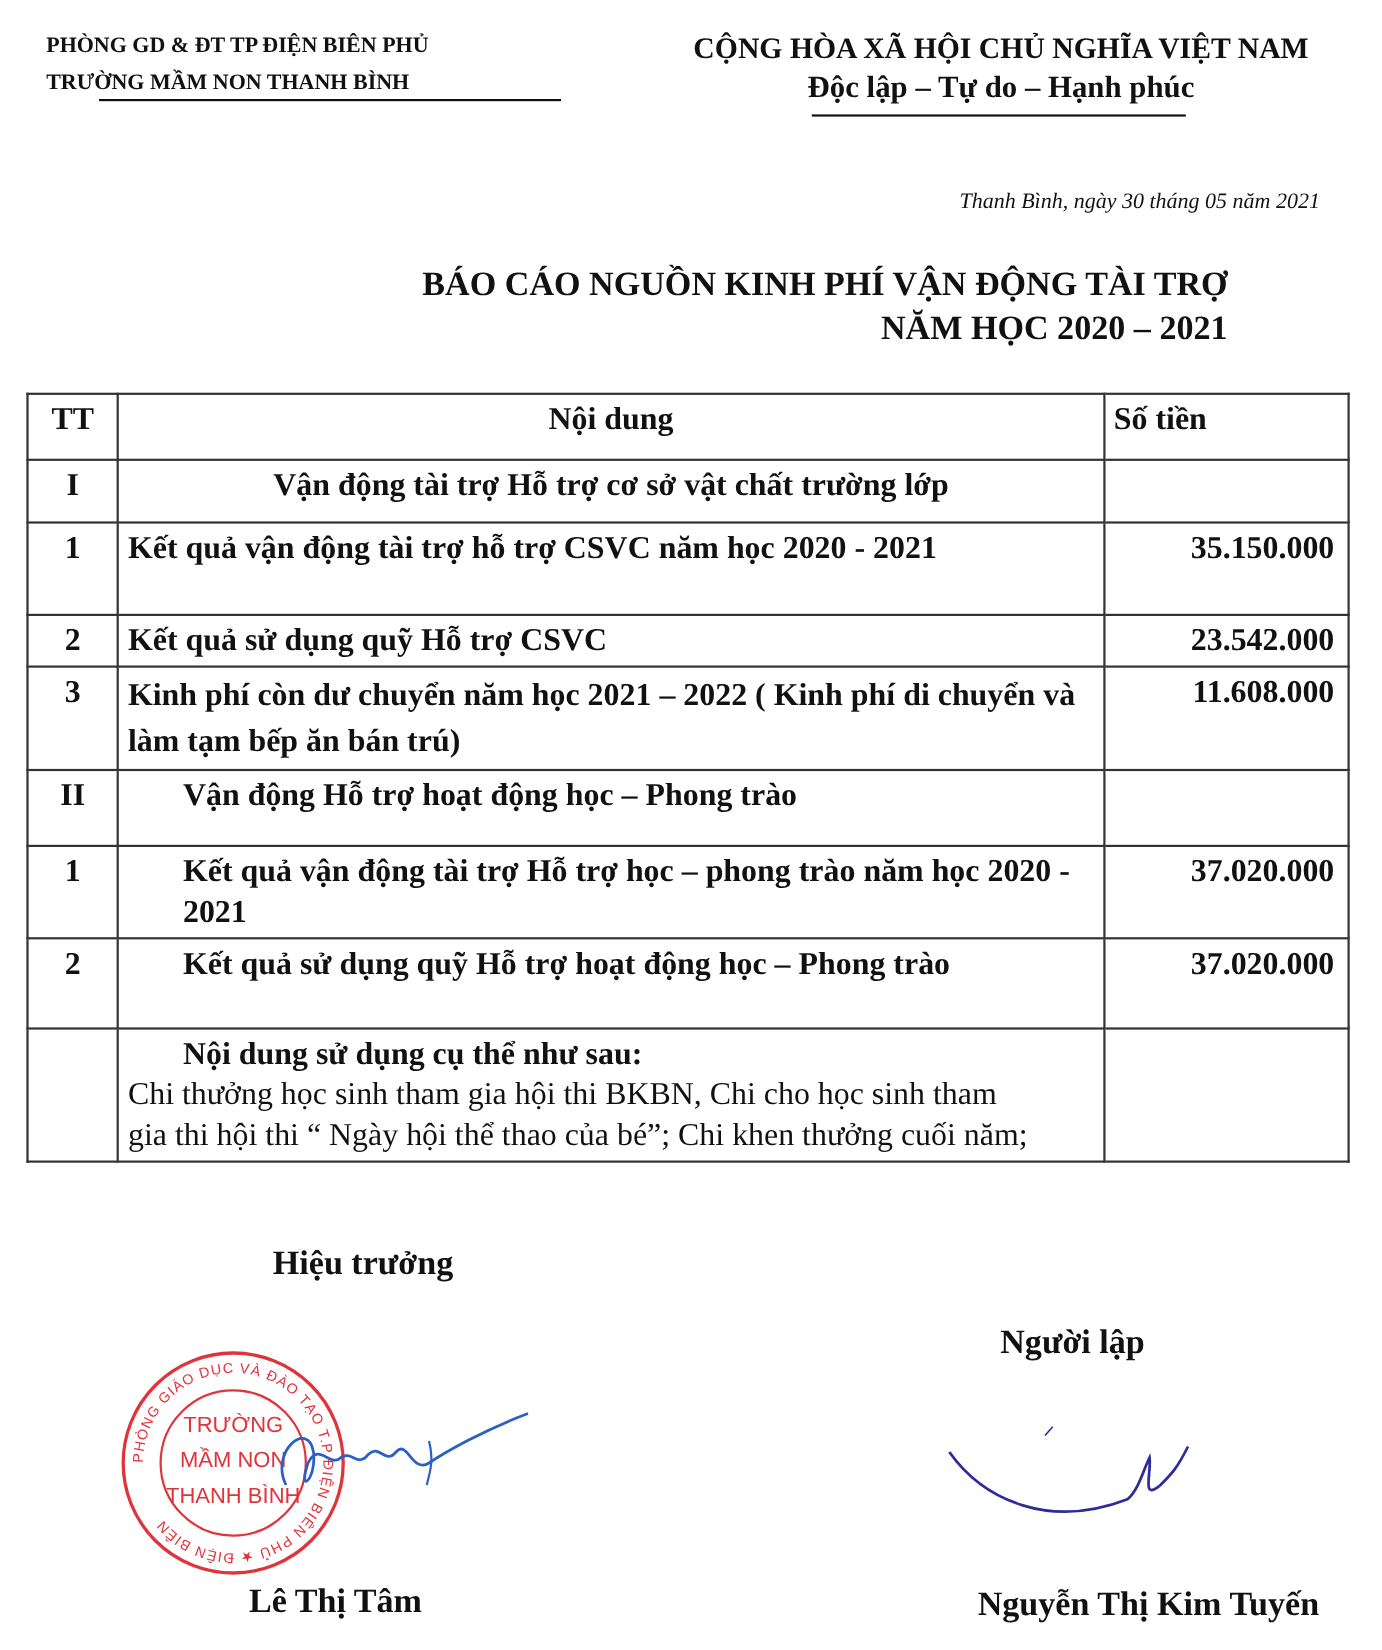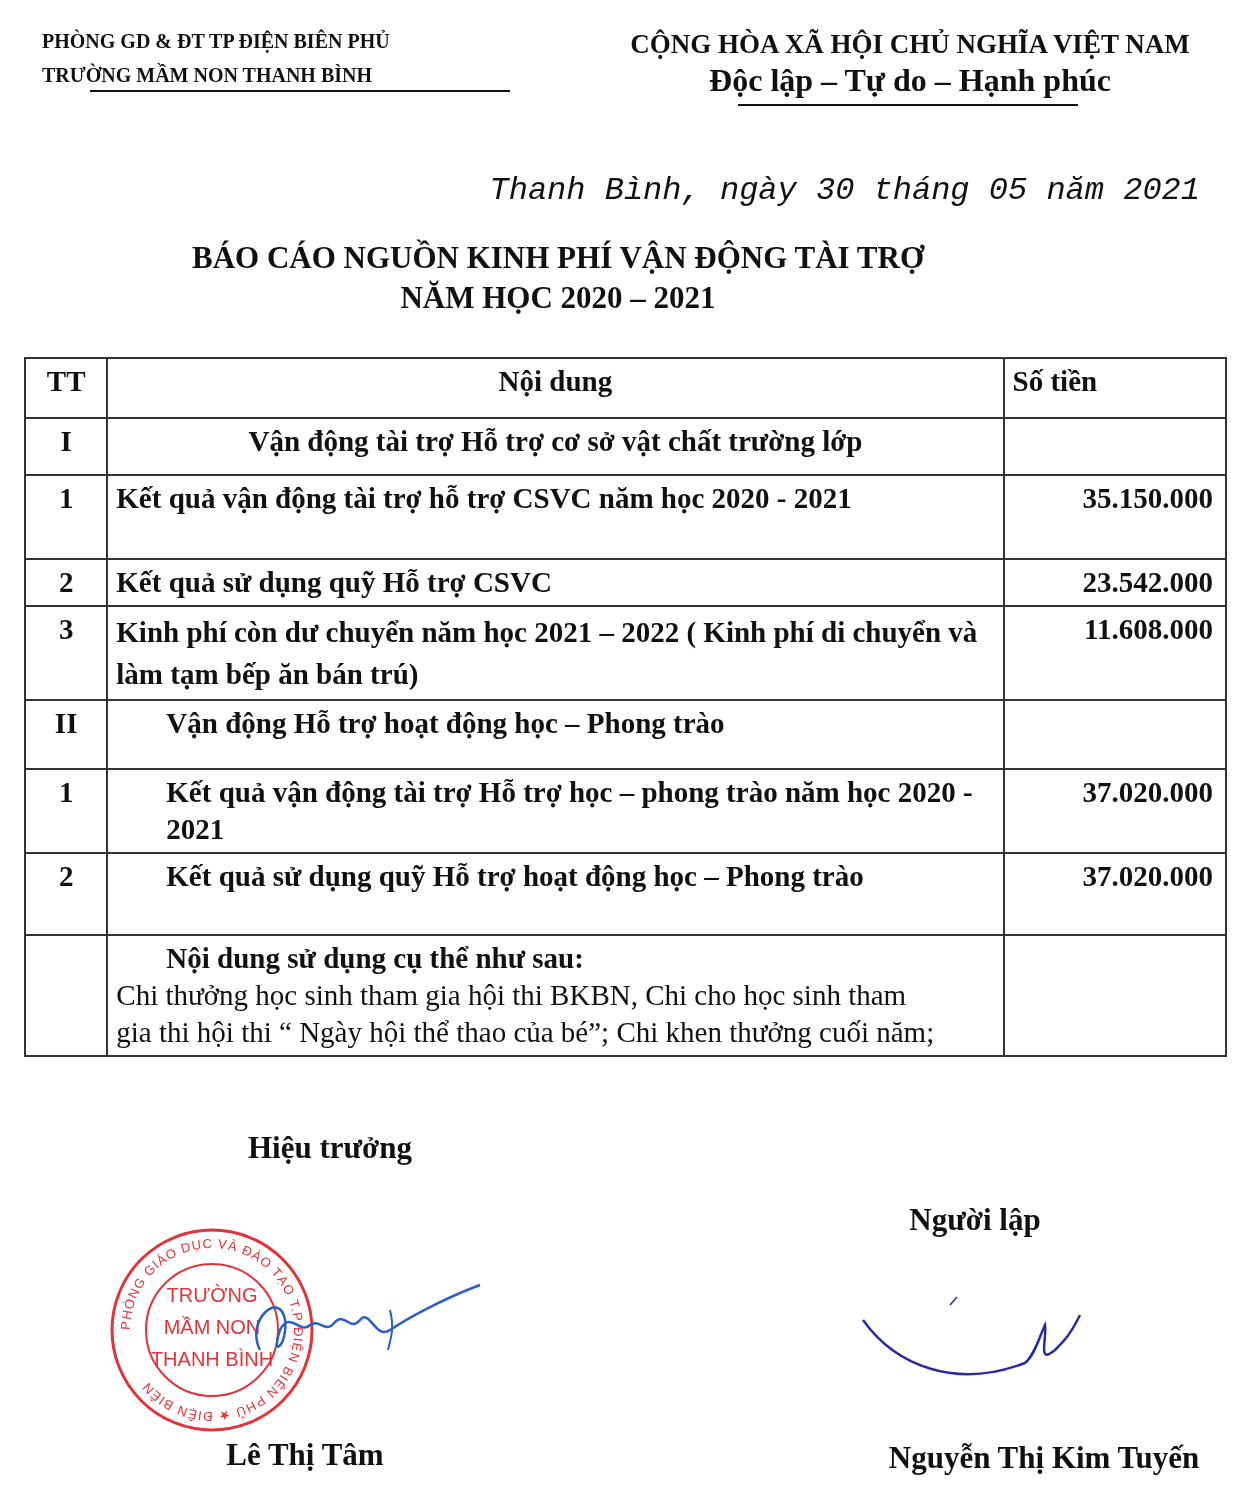--- a/index.html
+++ b/index.html
@@ -3,25 +3,25 @@
 <meta charset="utf-8">
 <style>
   html, body { margin: 0; padding: 0; background: #ffffff; }
   body {
     width: 1256px; height: 1500px; position: relative; overflow: hidden;
     font-family: "Liberation Serif", "DejaVu Serif", serif; color: #111;
   }
   .abs { position: absolute; }
   .hdr-left { left: 42px; top: 24px; width: 540px; font-weight: bold; font-size: 20px; line-height: 34px; }
   .hdr-right { left: 590px; top: 26px; width: 640px; font-weight: bold; font-size: 27px; line-height: 36px; text-align: center; }
-  .hdr-right .motto { font-size: 32px; }
+  .hdr-right .motto { font-size: 28px; }
   .ul-left { position: absolute; left: 90px; top: 90px; width: 420px; height: 2px; background: #111; }
   .ul-right { position: absolute; left: 738px; top: 104px; width: 340px; height: 2px; background: #111; }
-  .date { right: 56px; top: 172px; font-style: italic; font-size: 32px; font-family: Liberation Mono, monospace; }
-  .title { left: 0; width: 1116px; text-align: center; font-weight: bold; font-size: 31px; line-height: 40px; top: 238px; }
+  .date { right: 56px; top: 172px; font-style: italic; font-size: 20px; }
+  .title { left: 0; width: 1116px; text-align: right; font-weight: bold; font-size: 31px; line-height: 40px; top: 238px; }
   table.report {
     position: absolute; left: 24px; top: 357px; width: 1203px;
     border-collapse: collapse; font-size: 29px; line-height: 37px;
   }
   table.report td, table.report th {
     border: 2px solid #333; vertical-align: top; padding: 4px 8px;
   }
   table.report th { font-weight: bold; }
   .c-tt { width: 66px; text-align: center; font-weight: bold; }
   .c-nd { width: 876px; }

